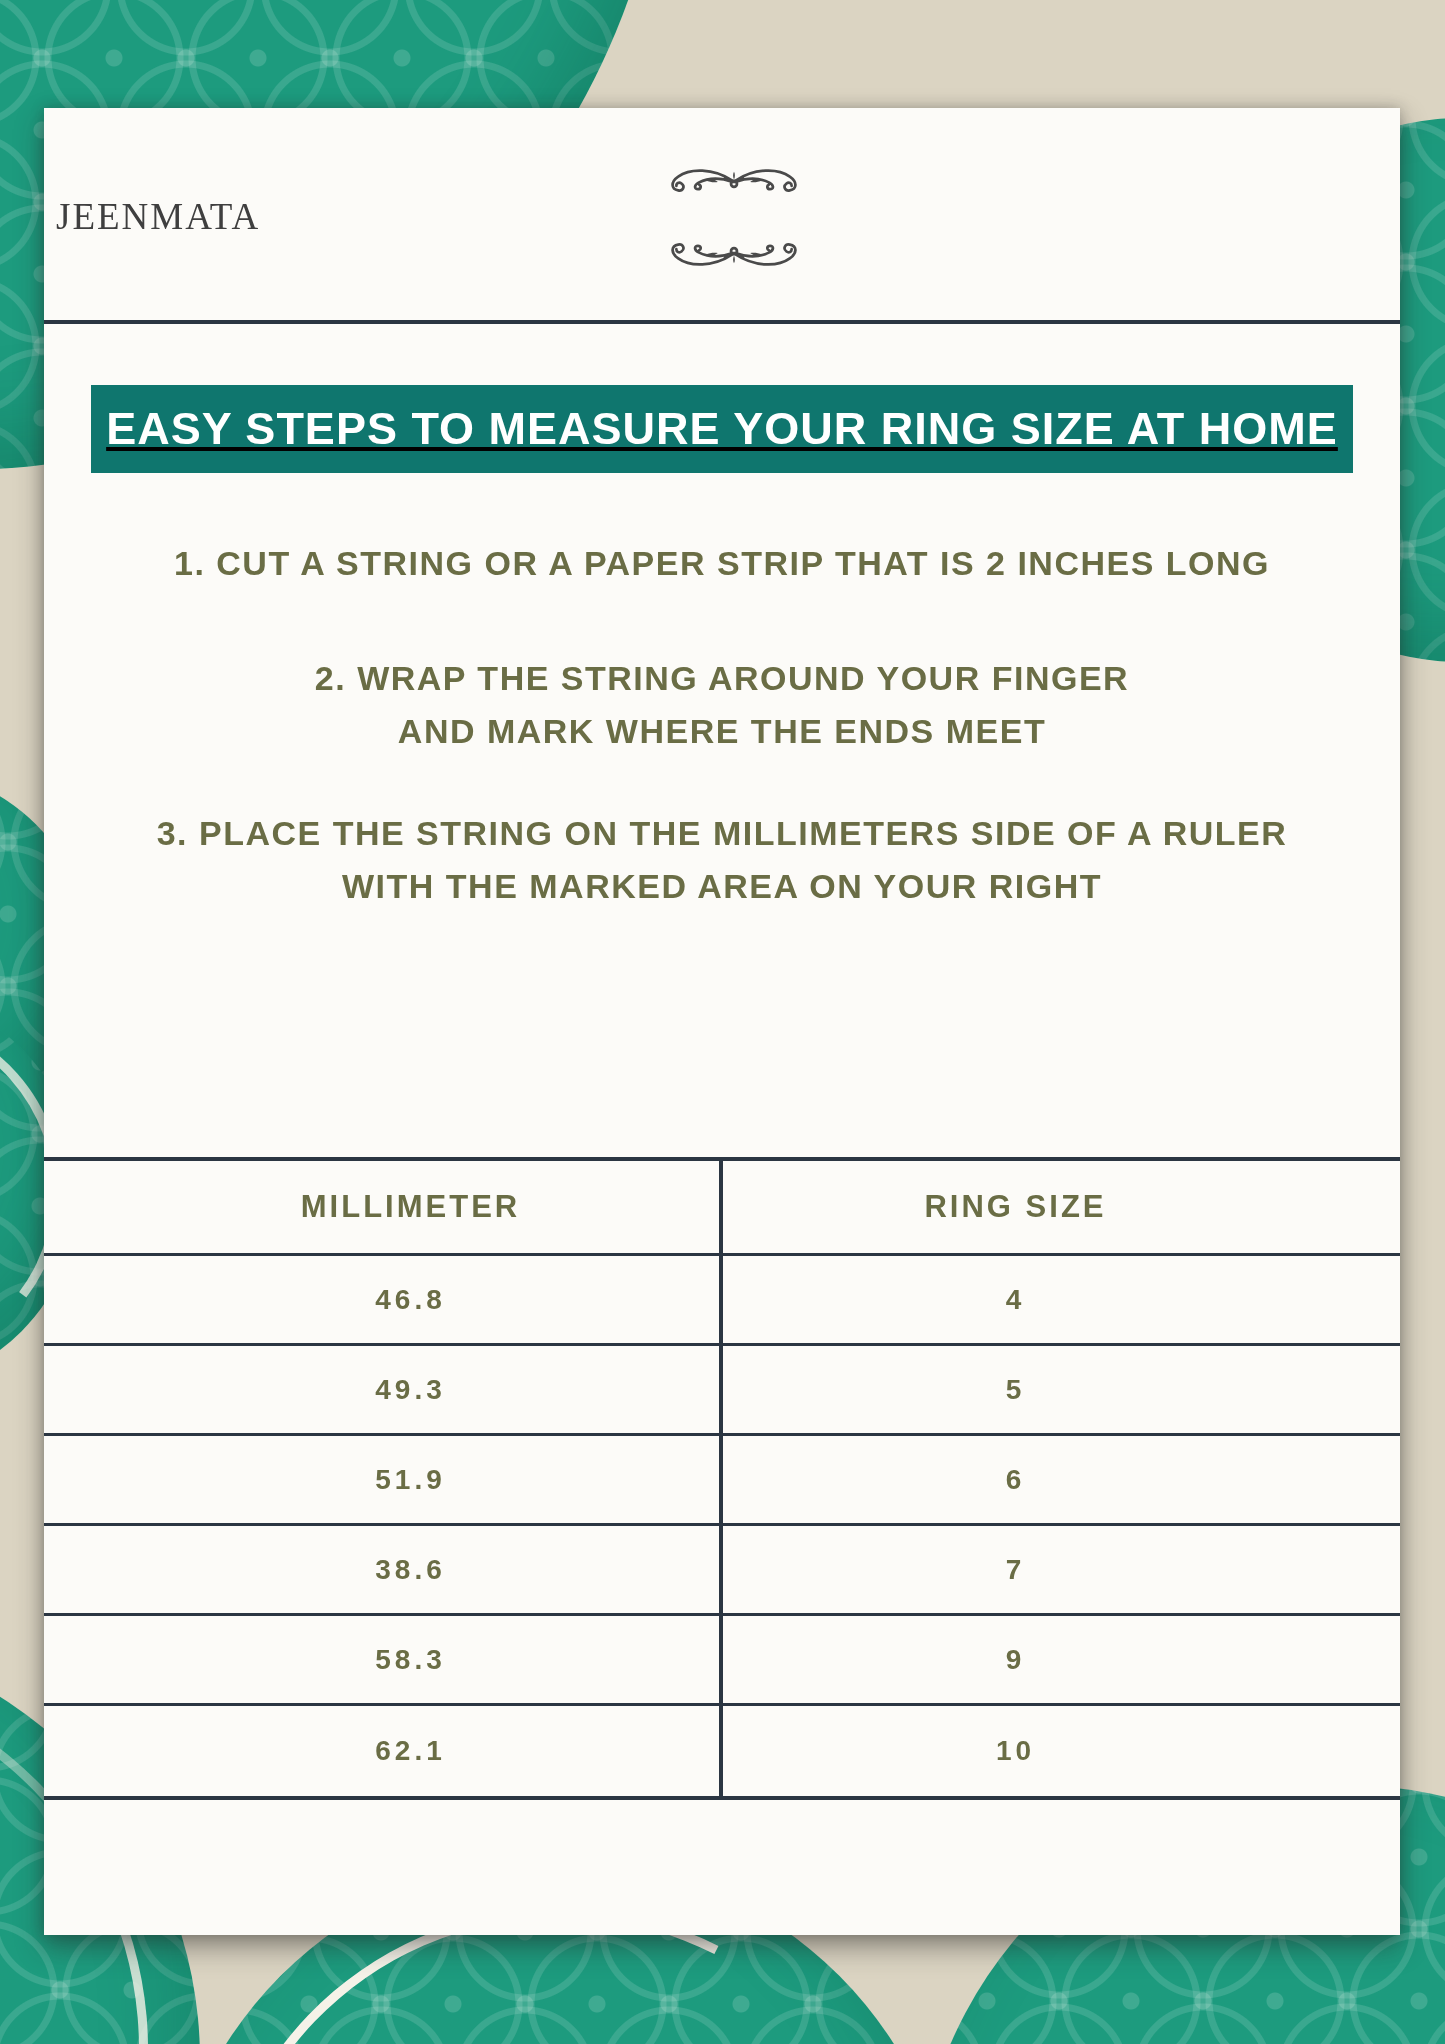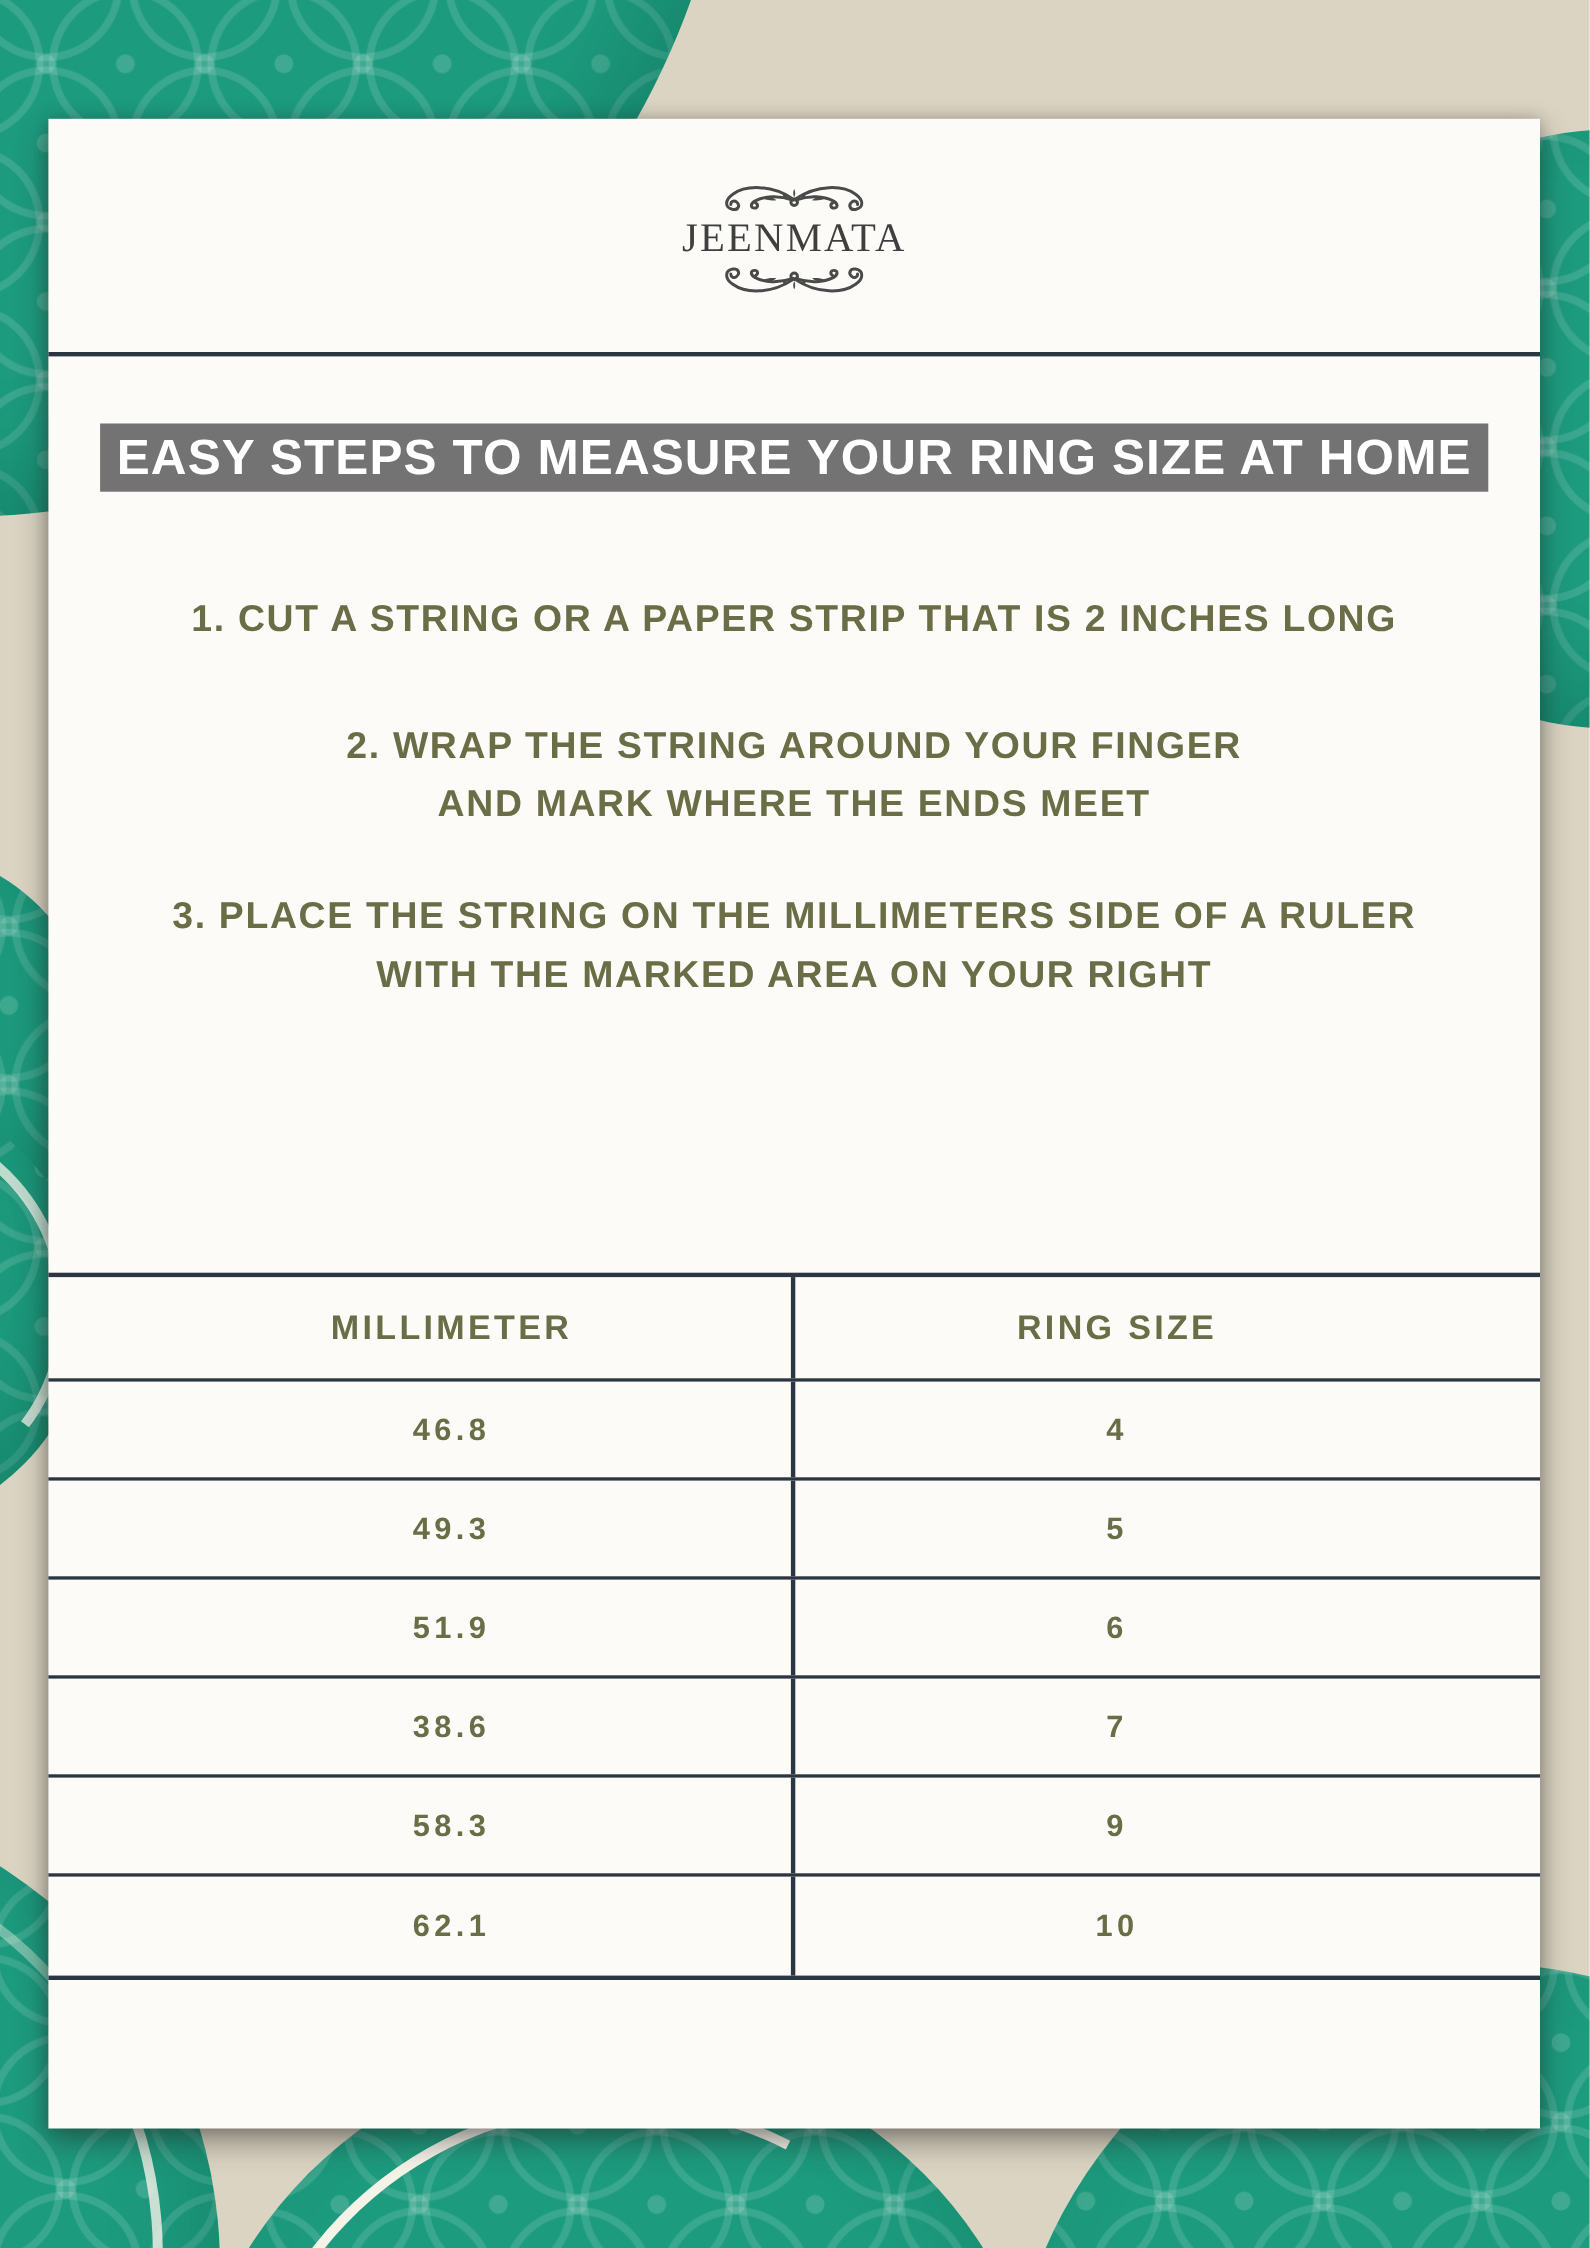--- a/index.html
+++ b/index.html
@@ -37,33 +37,33 @@
   .arc-lb{left:28px;top:24px;width:336px;height:336px;
     border-right-color:rgba(245,242,232,.75);transform:rotate(-8deg);}
 
   
   .card{
     position:absolute;left:44px;top:108px;width:1356px;height:1827px;
     background:#fcfbf8;z-index:2;
     box-shadow:0 12px 26px rgba(35,35,35,.45), 0 0 12px rgba(35,35,35,.25);
   }
   
-  .logo{position:absolute;top:44px;left:0;width:100%;text-align:center;}
+  .logo{position:absolute;top:44px;left:12px;width:100%;text-align:left;}
   .flourish{display:block;margin:0 auto;width:172px;height:42px;}
   .flourish.flip{transform:scaleY(-1);margin-top:4px;}
   .brand{
     font-family:"Liberation Serif",serif;font-size:37px;letter-spacing:2px;
     color:#3f3f3f;margin:3px 0 0 0;line-height:40px;
   }
   .divider{position:absolute;top:212px;left:0;width:100%;height:4px;background:#2b3642;}
 
   
   .banner{
-    position:absolute;top:277px;left:47px;width:1262px;height:62px;
-    background:#737373;display:flex;align-items:center;justify-content:center;
+    position:absolute;top:277px;left:47px;width:1262px;height:88px;
+    background:#0f766e;display:flex;align-items:center;justify-content:center;text-decoration:underline;
   }
   .banner span{
     color:#ffffff;font-weight:bold;font-size:45px;letter-spacing:1px;white-space:nowrap;
   }
 
   
   .step{
     position:absolute;left:0;width:100%;text-align:center;
     color:#6a6d45;font-weight:bold;font-size:34px;letter-spacing:1.5px;line-height:53px;
   }

